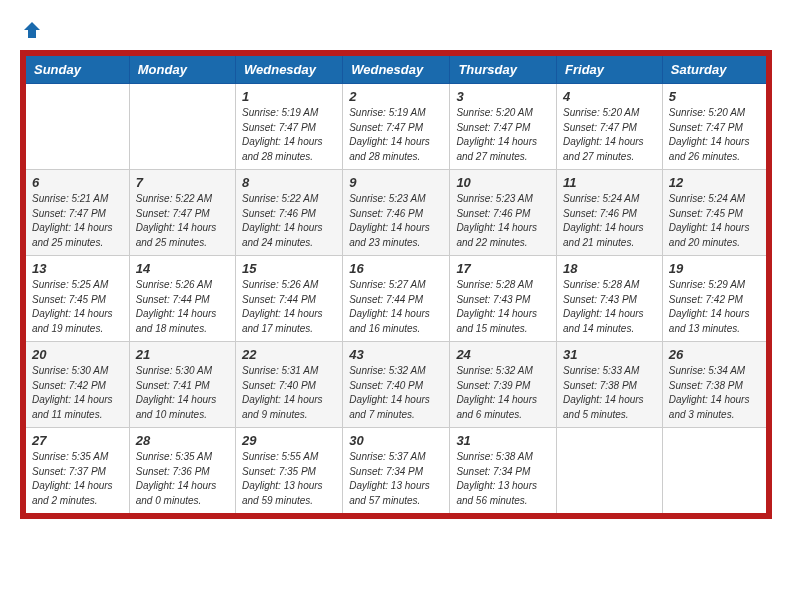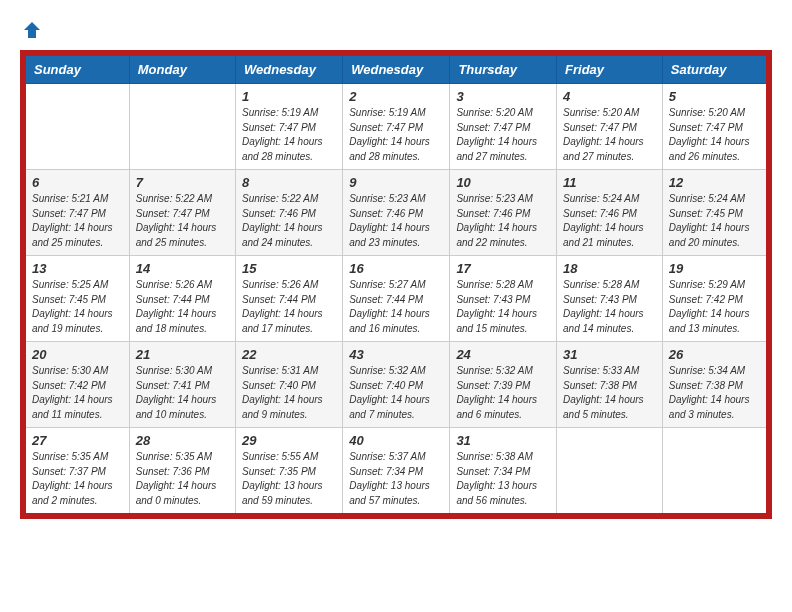--- a/index.html
+++ b/index.html
@@ -335,21 +335,21 @@
 and 0 minutes.</div>
         </td>
         <td>
           <span class="day-number">29</span>
           <div class="day-info" style="white-space: pre-line;">Sunrise: 5:55 AM
 Sunset: 7:35 PM
 Daylight: 13 hours
 and 59 minutes.</div>
         </td>
         <td>
-          <span class="day-number">40</span>
+          <span class="day-number">30</span>
           <div class="day-info" style="white-space: pre-line;">Sunrise: 5:37 AM
 Sunset: 7:34 PM
 Daylight: 13 hours
 and 57 minutes.</div>
         </td>
         <td>
           <span class="day-number">31</span>
           <div class="day-info" style="white-space: pre-line;">Sunrise: 5:38 AM
 Sunset: 7:34 PM
 Daylight: 13 hours

